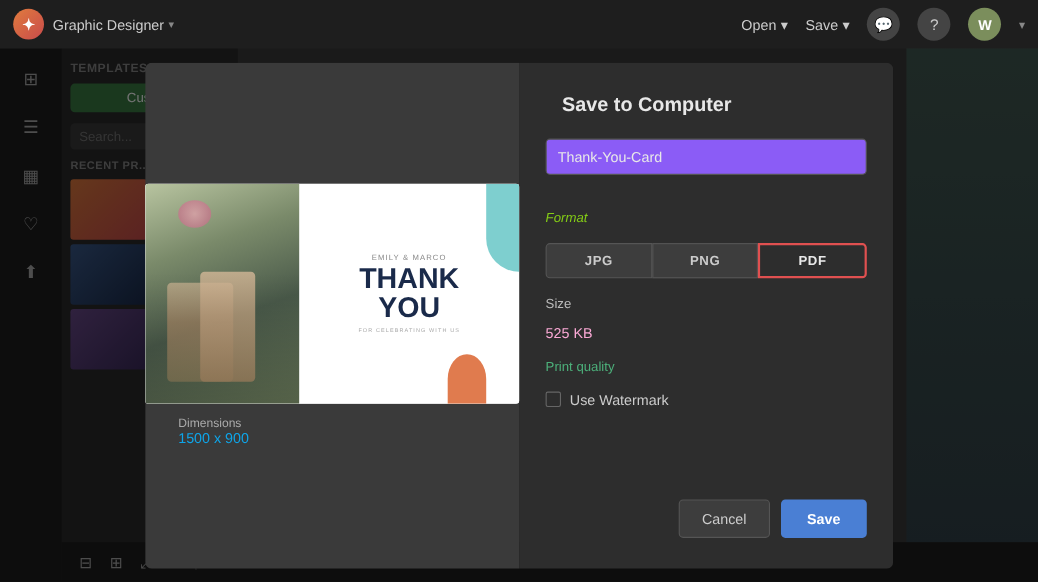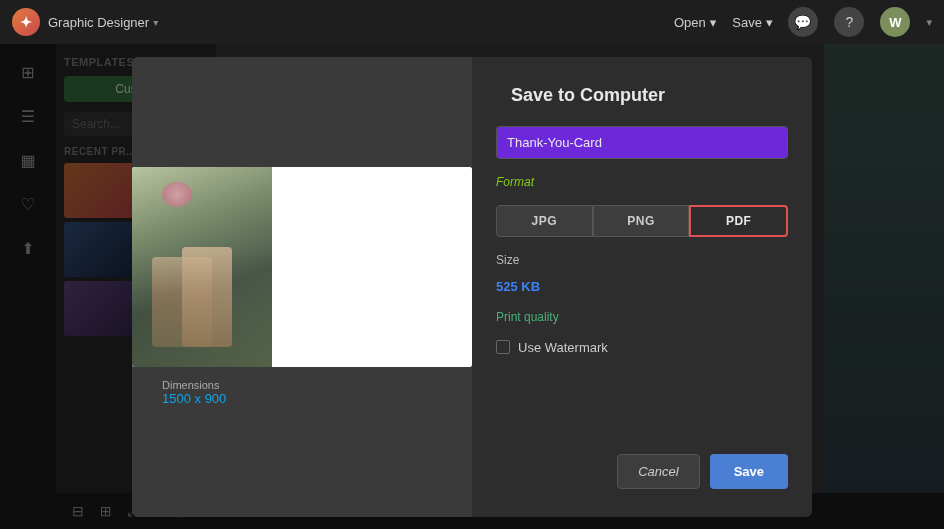--- a/index.html
+++ b/index.html
@@ -327,28 +327,28 @@
       margin-left: 15px;
     }
     .form-label {
       color: #bbb;
       font-size: 12px;
       margin-bottom: 6px;
       display: block;
     }
     .form-input {
       width: 100%;
-      background: #6d28d9;
+      background: #8b5cf6;
       border: 1px solid #555;
       border-radius: 4px;
       color: #e8e8e8;
       font-size: 13px;
       padding: 8px 10px;
       outline: none;
-      margin-bottom: 16px;
+      margin-bottom: 32px;
     }
     .format-label {
       color: #84cc16;
       font-size: 12px;
       margin-bottom: 16px;
       font-style: italic;
     }
     .format-buttons {
       display: flex;
       gap: 0;
@@ -400,24 +400,23 @@
       cursor: pointer;
     }
     .quality-btn:first-child { border-radius: 4px 0 0 4px; }
     .quality-btn:last-child { border-radius: 0 4px 4px 0; }
     .quality-btn.active {
       background: #4a4a4a;
       color: #e8e8e8;
       border-color: #666;
     }
     .size-value {
-      color: #3b82f6;
+      color: #f9a8d4;
       font-size: 13px;
       padding: 6px 0;
-      font-weight: bold;
     }
     .print-quality-link {
       color: #4caf7a;
       font-size: 12px;
       text-decoration: none;
       cursor: pointer;
       margin-bottom: 16px;
       display: block;
     }
     .watermark-row {
@@ -445,21 +444,20 @@
       justify-content: flex-end;
     }
     .btn-cancel {
       padding: 9px 20px;
       background: #3d3d3d;
       border: 1px solid #555;
       border-radius: 4px;
       color: #ccc;
       font-size: 13px;
       cursor: pointer;
-      font-style: italic;
     }
     .btn-save {
       padding: 9px 24px;
       background: #4a7fd4;
       border: none;
       border-radius: 4px;
       color: white;
       font-size: 13px;
       font-weight: 600;
       cursor: pointer;
@@ -583,20 +581,28 @@
     <div class="modal-left">
       <div class="preview-image">
         <div class="card-bg">
           <div class="card-photo">
 
             <div style="position:absolute;bottom:20px;left:20px;width:60px;height:90px;background:linear-gradient(180deg,#c8b090 0%,#a08060 40%,#807050 100%);border-radius:4px;opacity:0.7;"></div>
             <div style="position:absolute;bottom:20px;left:50px;width:50px;height:100px;background:linear-gradient(180deg,#d4b898 0%,#b49878 40%,#947858 100%);border-radius:4px;opacity:0.8;"></div>
 
             <div style="position:absolute;top:15px;left:30px;width:30px;height:25px;background:radial-gradient(circle,#e8a0b0 0%,#c06080 100%);border-radius:50%;opacity:0.7;"></div>
           </div>
+          <div class="card-content">
+            <div class="card-decor-teal"></div>
+            <div class="card-decor-orange"></div>
+            <div class="card-names">EMILY &amp; MARCO</div>
+            <div class="card-thank">THANK</div>
+            <div class="card-you">YOU</div>
+            <div class="card-sub">FOR CELEBRATING WITH US</div>
+          </div>
         </div>
       </div>
       <div class="dimensions-label">Dimensions</div>
       <div class="dimensions-value">1500 x 900</div>
     </div>
 
     <div class="modal-right">
       <div class="modal-title">Save to Computer</div>
 
       <input class="form-input" type="text" value="Thank-You-Card" style="">

